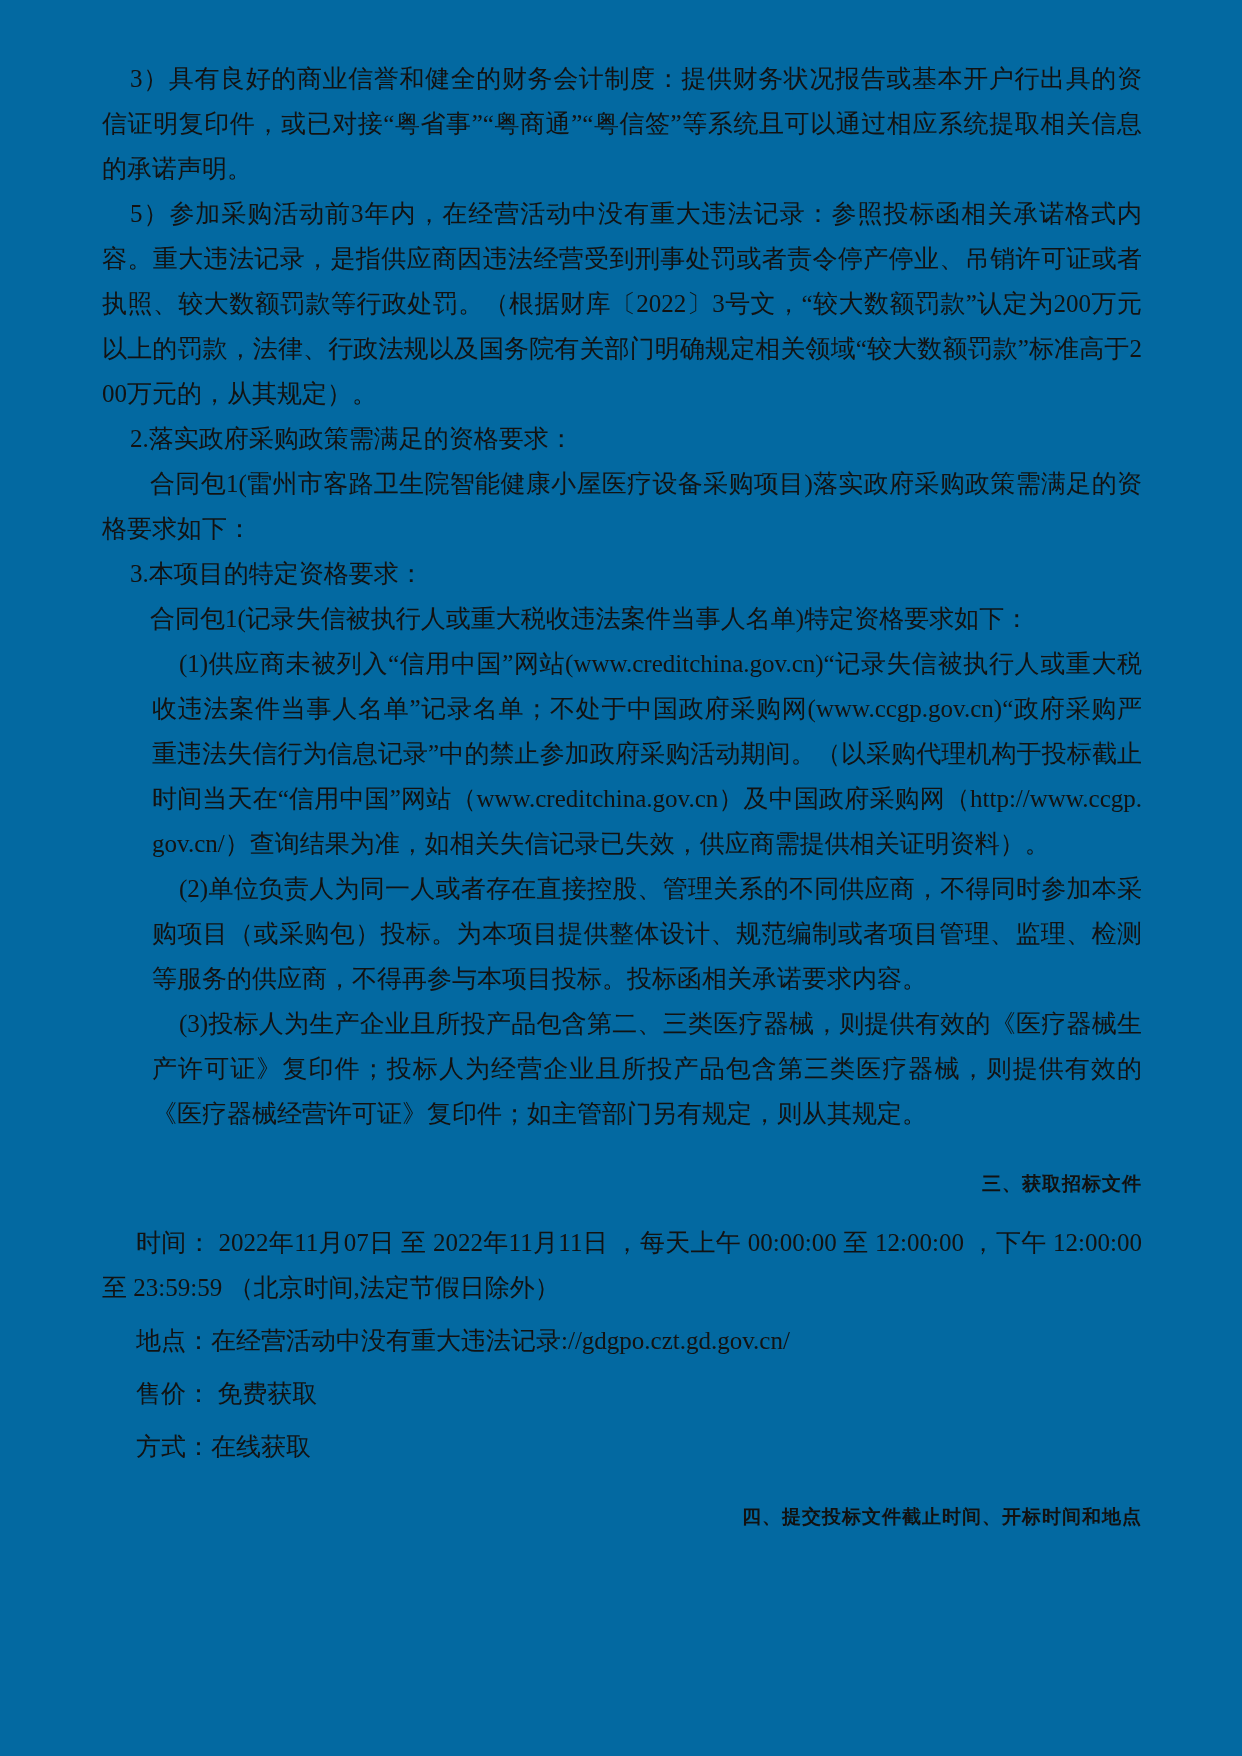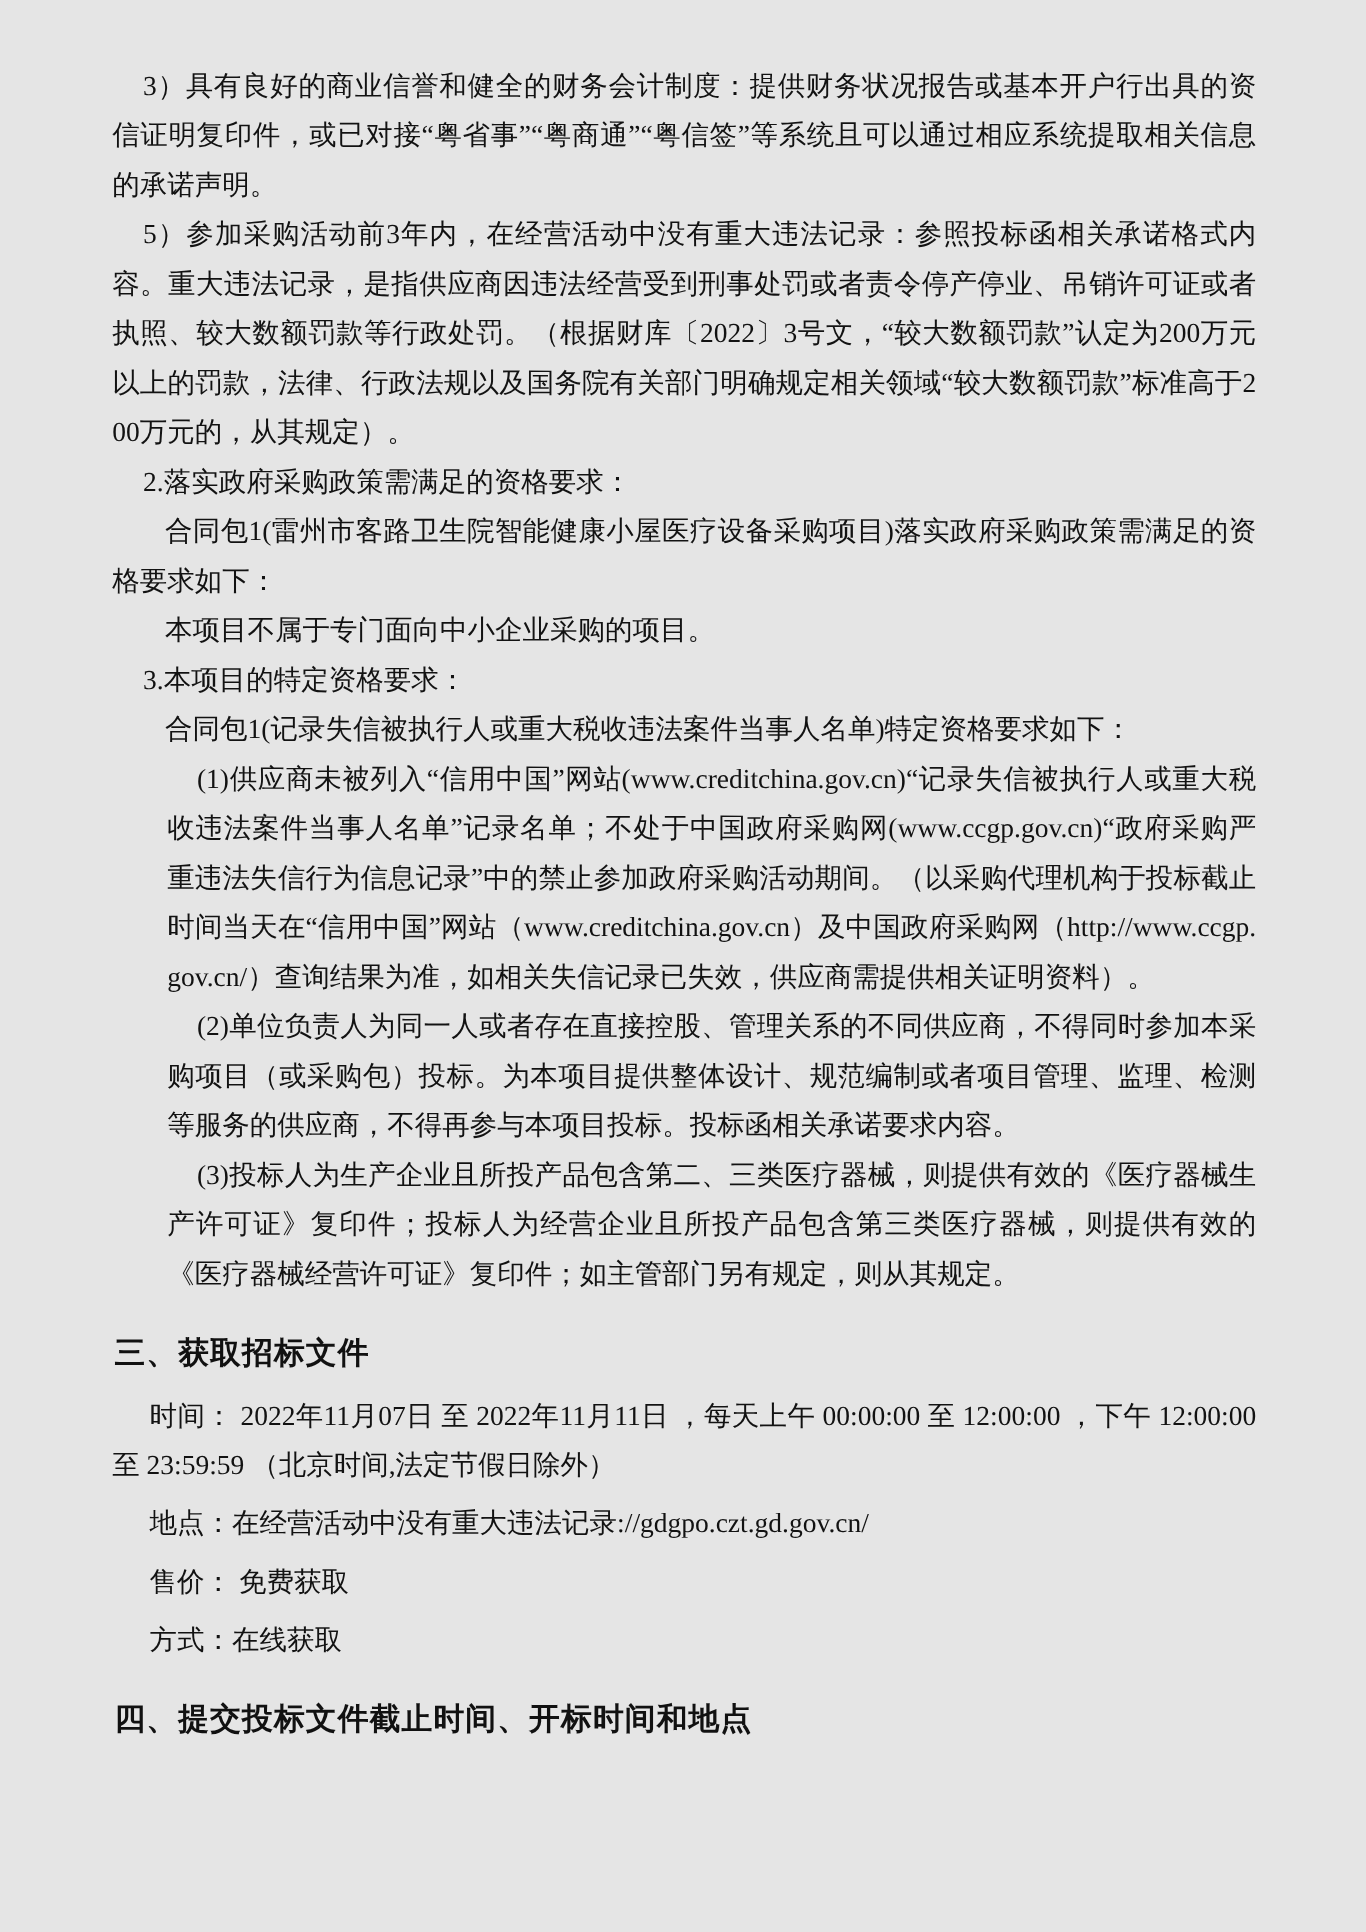--- a/index.html
+++ b/index.html
@@ -4,21 +4,21 @@
 <style>
   html, body {
     margin: 0;
     padding: 0;
     background: #ffffff;
   }
   .page {
     position: relative;
     width: 1242px;
     height: 1756px;
-    background: #e5e5e5;
+    background: #0369a1;
     overflow: hidden;
     font-family: "Liberation Serif", "DejaVu Serif", serif;
     color: #121212;
   }
   .content {
     padding: 56px 100px 0 102px; 
   }
   p.doc {
     margin: 0;
     font-size: 25px;
@@ -31,44 +31,44 @@
   
   p.i1 { text-indent: 28px; }
   
   p.sub { text-indent: 48px; }
   
   p.item { margin-left: 50px; text-indent: 27px; }
   
   p.kv { text-indent: 34px; margin-bottom: 8px; }
   h2.doc-heading {
     margin: 26px 0 12px 2px;
-    font-family: Liberation Sans, sans-serif;
+    font-family: Liberation Mono, monospace;
     font-weight: 700;
-    font-size: 28px;
+    font-size: 19px;
     line-height: 46px;
     color: #111111;
     letter-spacing: 1px;
+    text-align: right;
   }
 </style>
 </head>
 <body>
 
 <div class="page">
   <div class="content">
 
     <p class="doc i1">3）具有良好的商业信誉和健全的财务会计制度：提供财务状况报告或基本开户行出具的资信证明复印件，或已对接“粤省事”“粤商通”“粤信签”等系统且可以通过相应系统提取相关信息的承诺声明。</p>
 
 
     <p class="doc i1">5）参加采购活动前3年内，在经营活动中没有重大违法记录：参照投标函相关承诺格式内容。重大违法记录，是指供应商因违法经营受到刑事处罚或者责令停产停业、吊销许可证或者执照、较大数额罚款等行政处罚。（根据财库〔2022〕3号文，“较大数额罚款”认定为200万元以上的罚款，法律、行政法规以及国务院有关部门明确规定相关领域“较大数额罚款”标准高于200万元的，从其规定）。</p>
 
     <p class="doc i1">2.落实政府采购政策需满足的资格要求：</p>
 
     <p class="doc sub">合同包1(雷州市客路卫生院智能健康小屋医疗设备采购项目)落实政府采购政策需满足的资格要求如下：</p>
 
-    <p class="doc sub">本项目不属于专门面向中小企业采购的项目。</p>
 
     <p class="doc i1">3.本项目的特定资格要求：</p>
 
     <p class="doc sub">合同包1(记录失信被执行人或重大税收违法案件当事人名单)特定资格要求如下：</p>
 
     <p class="doc item">(1)供应商未被列入“信用中国”网站(www.creditchina.gov.cn)“记录失信被执行人或重大税收违法案件当事人名单”记录名单；不处于中国政府采购网(www.ccgp.gov.cn)“政府采购严重违法失信行为信息记录”中的禁止参加政府采购活动期间。（以采购代理机构于投标截止时间当天在“信用中国”网站（www.creditchina.gov.cn）及中国政府采购网（http://www.ccgp.gov.cn/）查询结果为准，如相关失信记录已失效，供应商需提供相关证明资料）。</p>
 
     <p class="doc item">(2)单位负责人为同一人或者存在直接控股、管理关系的不同供应商，不得同时参加本采购项目（或采购包）投标。为本项目提供整体设计、规范编制或者项目管理、监理、检测等服务的供应商，不得再参与本项目投标。投标函相关承诺要求内容。</p>
 
     <p class="doc item">(3)投标人为生产企业且所投产品包含第二、三类医疗器械，则提供有效的《医疗器械生产许可证》复印件；投标人为经营企业且所投产品包含第三类医疗器械，则提供有效的《医疗器械经营许可证》复印件；如主管部门另有规定，则从其规定。</p>

